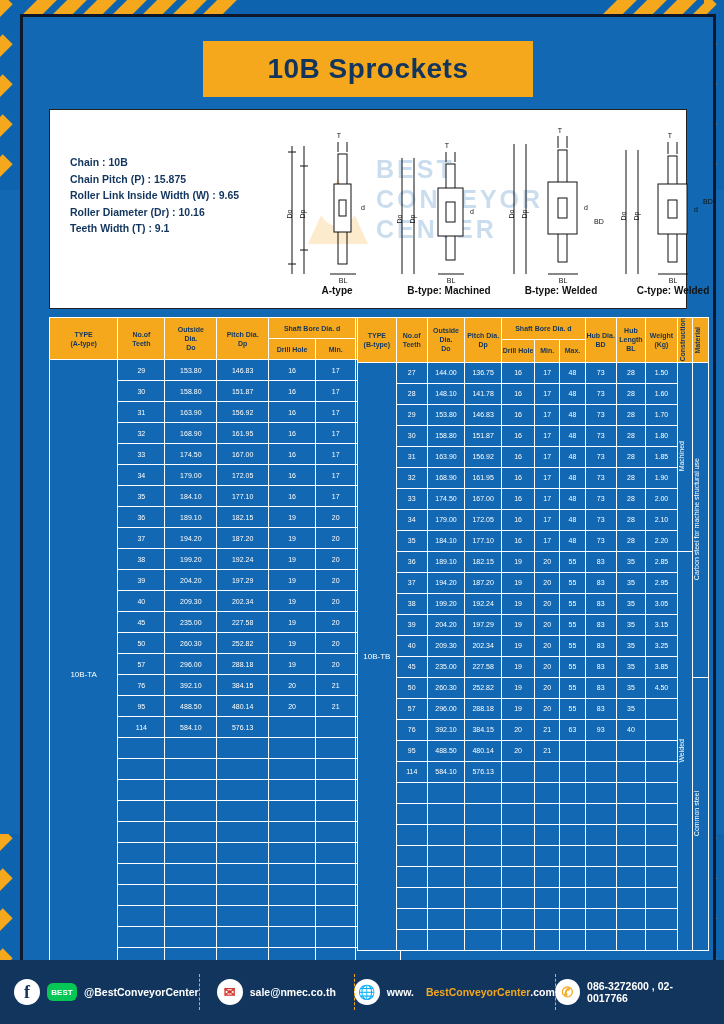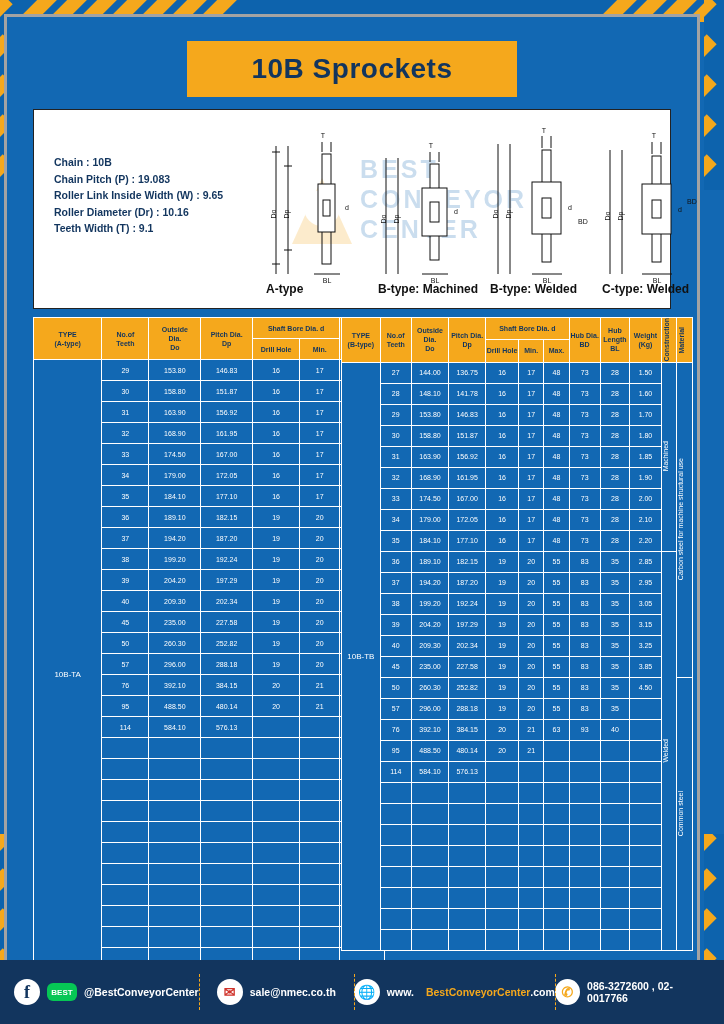--- a/index.html
+++ b/index.html
@@ -17,23 +17,23 @@
   }
   .stripe-band i {
     position:absolute; top:-40px; width:14px; height:200px;
     background:#f5a81c; transform:rotate(45deg);
   }
   .sb-top { left:0; top:0; width:724px; height:22px; }
   .sb-bottom { left:0; bottom:0; width:724px; height:22px; }
 
   .page {
     position:absolute;
-    left:4px; top:14px; width:696px; height:996px;
+    left:20px; top:14px; width:696px; height:996px;
     background:#1268b3;
-    border:3px solid #a3a3a3;
+    border:3px solid #0f172a;
   }
   .inner {
     position:absolute; left:8px; top:8px; right:8px; bottom:8px;
     background:#1268b3;
   }
 
   
   .title-bar {
     position:absolute; left:50%; transform:translateX(-50%);
     top:16px; width:330px; height:56px;
@@ -57,22 +57,22 @@
   .watermark {
     position:absolute; left:240px; top:38px; width:300px; height:120px;
     opacity:.22; pointer-events:none;
   }
   .wm-text { font-size:25px; font-weight:bold; color:#1268b3; letter-spacing:3px; line-height:30px;}
   .drawings {
     position:absolute; left:232px; top:14px; right:8px; bottom:6px;
   }
   .dwg { position:absolute; top:0; height:100%; }
   .dwg-cap {
-    position:absolute; bottom:6px; width:100%; 
-    font-size:12px; color:#111; font-weight:bold;
+    position:absolute; bottom:6px; width:100%; text-align:center;
+    font-size:10px; color:#111; font-weight:bold;
   }
 
   
   .tbl-wrap { position:absolute; top:292px; background:#1268b3; }
   .tbl-left { left:18px; width:352px; }
   .tbl-right { left:326px; width:352px; }
   table { border-collapse:collapse; width:100%; }
   td, th {
     border:1px solid #ffffff;
     color:#ffffff;
@@ -194,21 +194,21 @@
 <div class="page">
  <div class="inner">
 
   <div class="title-bar">
     <span>10B Sprockets</span>
   </div>
 
   <div class="spec-panel">
     <div class="spec-list">
       <div>Chain :  10B</div>
-      <div>Chain Pitch (P) :  19.083</div>
+      <div>Chain Pitch (P) :  15.875</div>
       <div>Roller Link Inside Width (W) : 9.65</div>
       <div>Roller Diameter (Dr) : 10.16</div>
       <div>Teeth Width (T) :  9.1</div>
     </div>
 
     <div class="watermark">
       <svg width="300" height="120" viewBox="0 0 300 120">
         <g fill="#f5a81c">
           <path d="M18 96 L48 30 L78 96 Z"></path>
           <circle cx="48" cy="60" r="18" fill="#ffffff"></circle>

